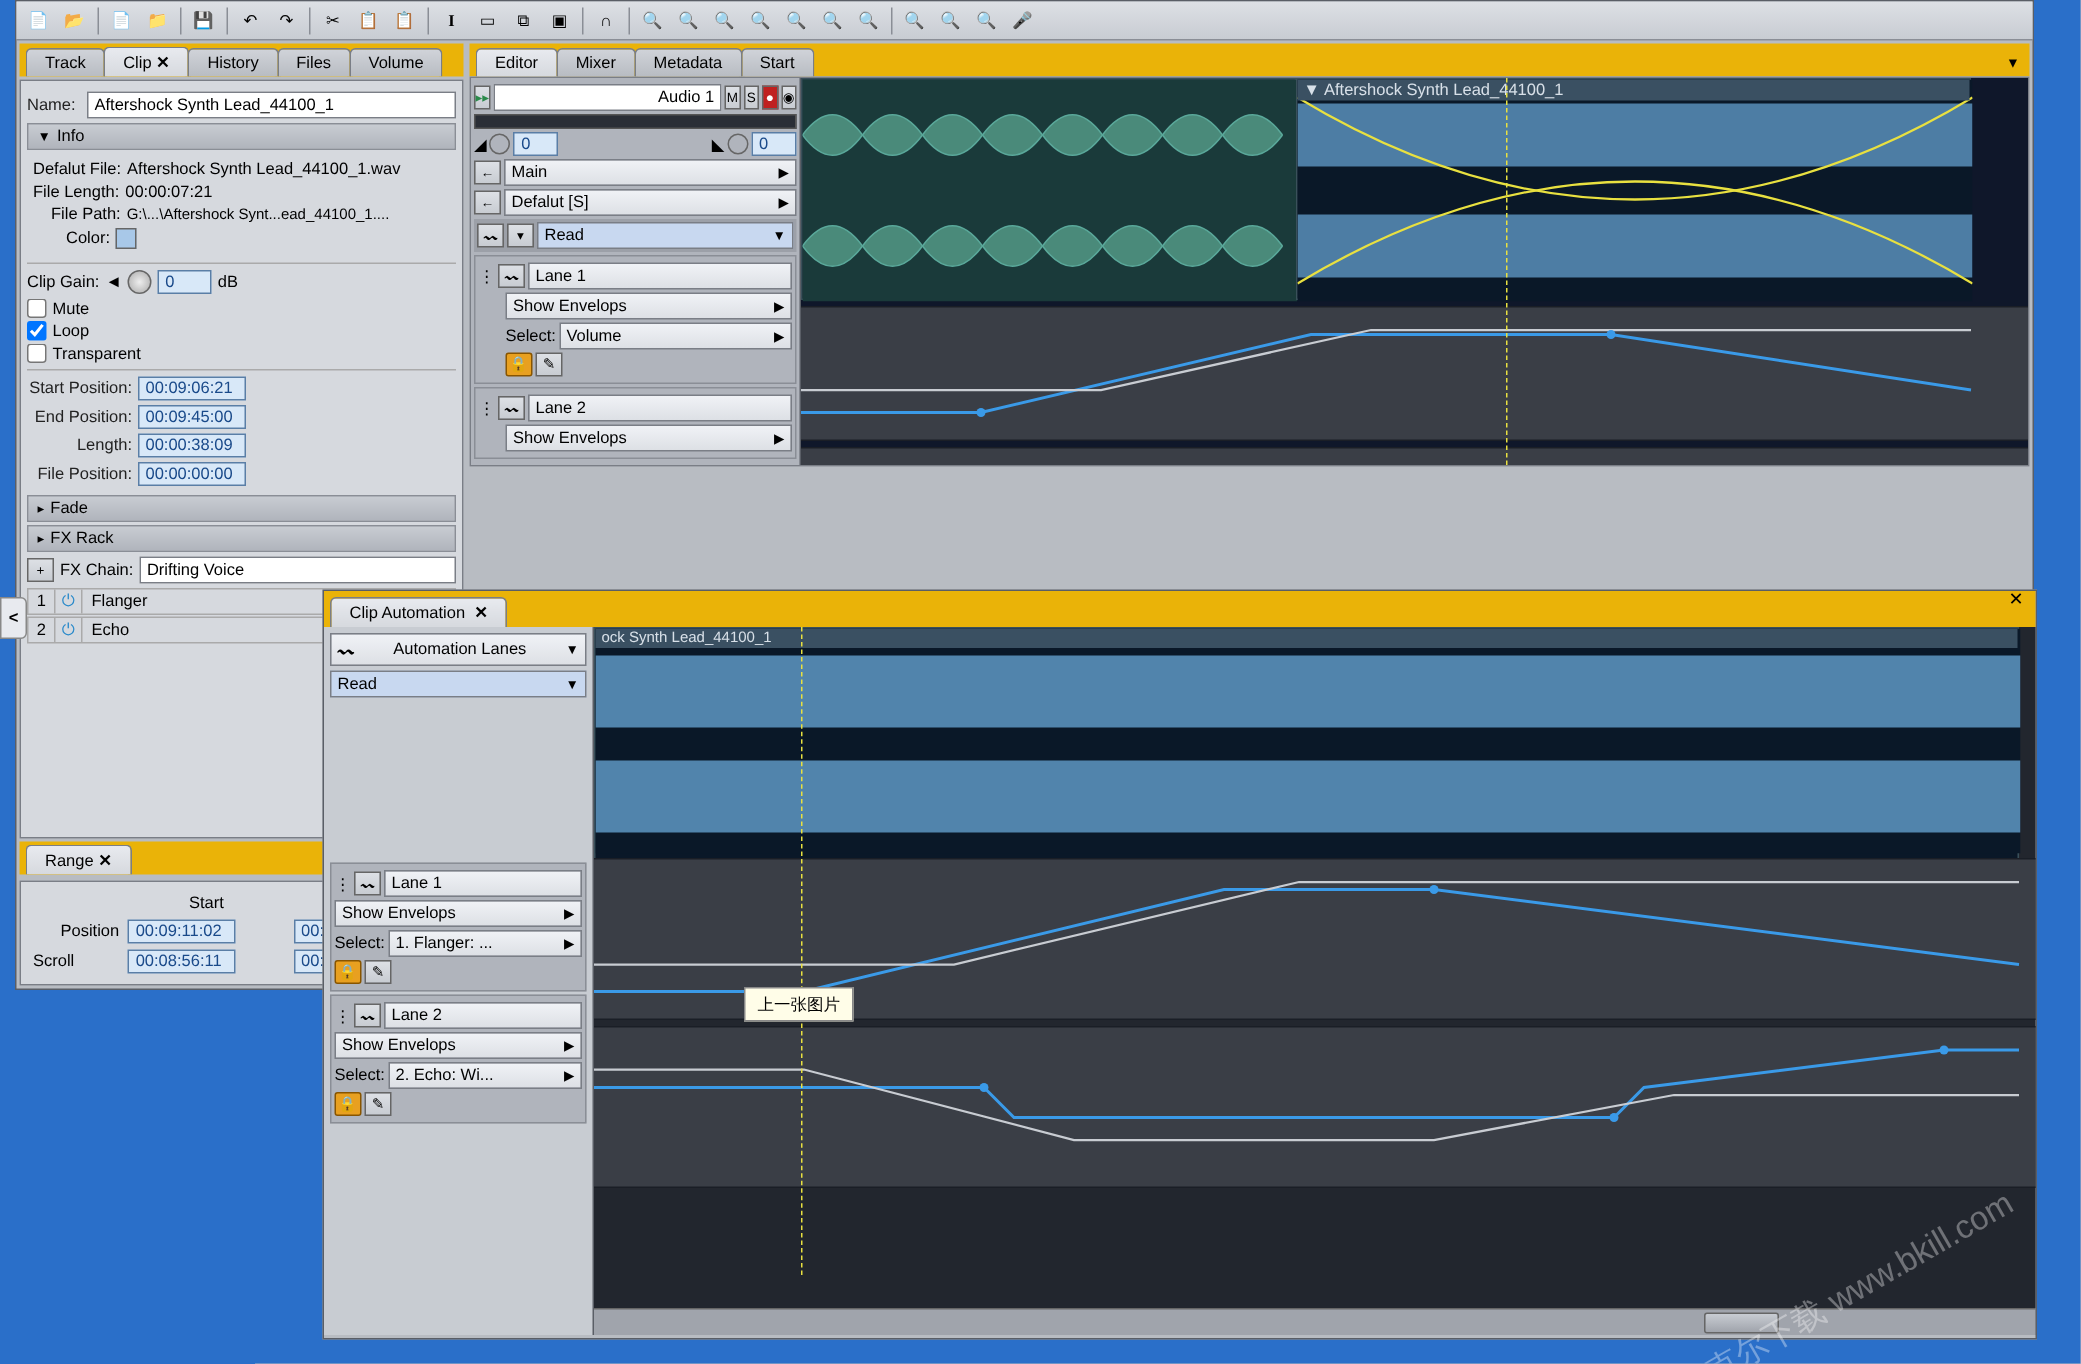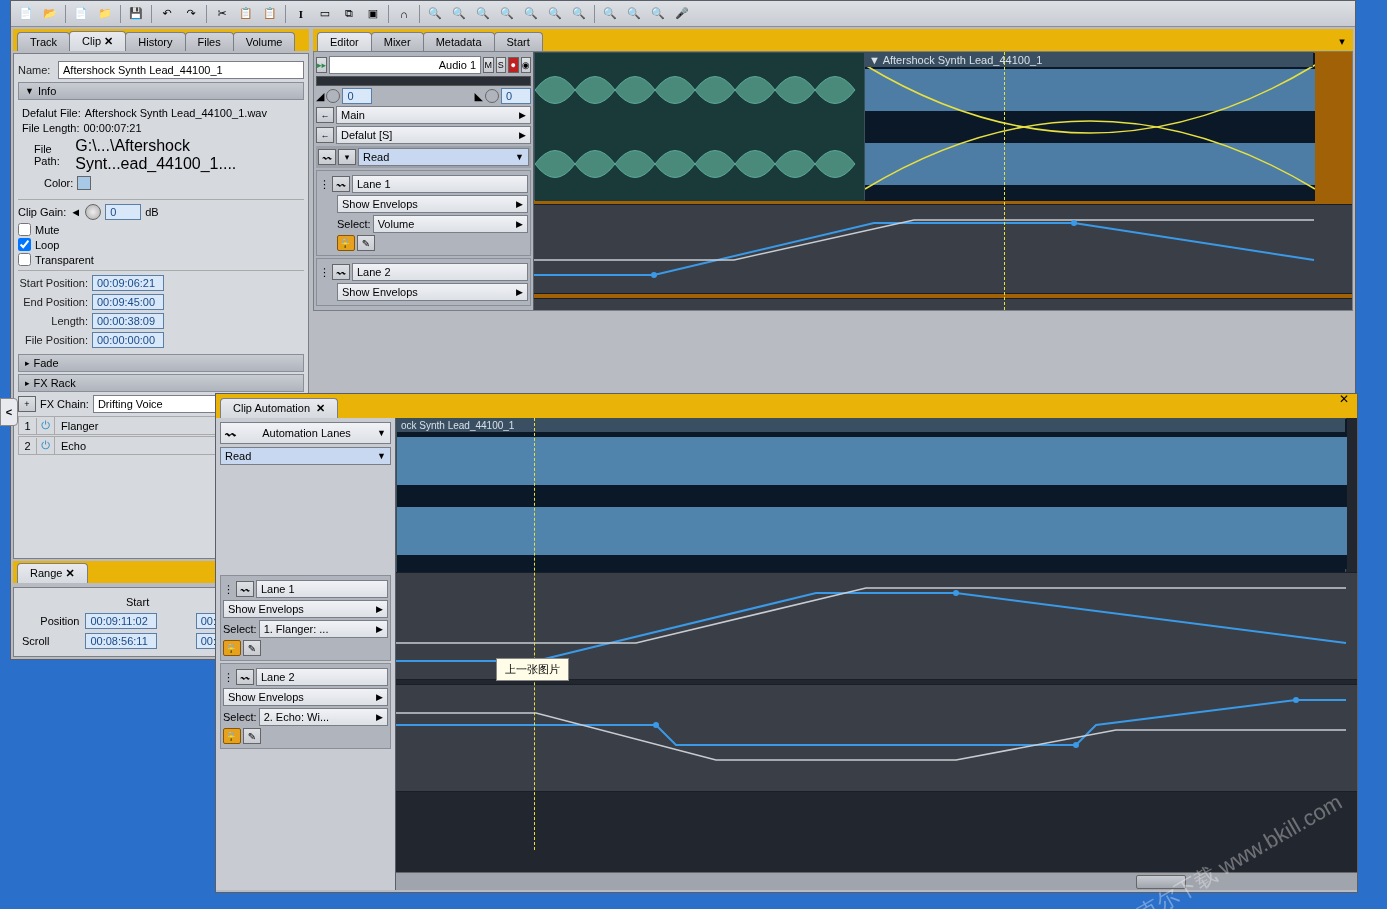--- a/index.html
+++ b/index.html
@@ -26,21 +26,21 @@
 .section-hdr .tri { font-size: 9px; }
 .checkbox { display: flex; align-items: center; gap: 4px; margin: 2px 0; }
 .checkbox input { width: 13px; height: 13px; }
 .color-sw { width: 14px; height: 14px; background: #a8c8e8; border: 1px solid #666; }
 .track-ctrl { width: 220px; background: #b0b4bc; border-right: 1px solid #5a5e66; padding: 2px; }
 .track-hdr-row { display: flex; gap: 2px; margin: 2px 0; align-items: center; }
 .small-btn { width: 18px; height: 16px; border: 1px solid #666; background: linear-gradient(#dde0e5,#c8ccd2); font-size: 9px; display: inline-flex; align-items: center; justify-content: center; cursor: pointer; }
 .dropdown { flex: 1; background: linear-gradient(#f0f2f6,#dde0e5); border: 1px solid #7a7e86; padding: 2px 4px; display: flex; justify-content: space-between; align-items: center; cursor: pointer; font-size: 11px; }
 .dropdown .arrow { font-size: 9px; }
 .lane-box { background: #b0b4bc; border: 1px solid #8a8e96; margin: 2px 0; padding: 2px; }
-.wave-area { flex: 1; background: #a16207; position: relative; overflow: hidden; }
+.wave-area { flex: 1; background: #0f172a; position: relative; overflow: hidden; }
 .wave-clip { position: absolute; background: #0a1820; border: 1px solid #3a505a; }
 .wave-clip.green { background: linear-gradient(#2a5a5a,#1a3a3a); }
 .wave-clip.blue { background: #0a1828; }
 .clip-title { background: #3a5062; color: #d8e0e8; font-size: 10px; padding: 1px 4px; position: absolute; top: 0; width: 100%; }
 svg.wave { display: block; }
 .envelope-lane { position: absolute; left: 0; right: 0; background: #3a3e46; border-top: 1px solid #1a1e26; border-bottom: 1px solid #1a1e26; }
 .automation-window { left: 215px; top: 393px; width: 1143px; height: 500px; }
 .auto-body { display: flex; height: calc(100% - 26px); }
 .auto-ctrl { width: 180px; background: #c8ccd2; border-right: 1px solid #5a5e66; padding: 4px; }
 .auto-wave { flex: 1; background: #22262e; position: relative; }
@@ -129,21 +129,21 @@
           <div class="field-row">
               <span style="font-size:11px">Defalut File:</span> 
               <span>Aftershock Synth Lead_44100_1.wav</span>
             </div>
           <div class="field-row">
               <span>File Length:</span> 
               <span>00:00:07:21</span>
             </div>
           <div class="field-row" style="padding-left:12px">
               <span>File Path:</span> 
-              <span style="font-size:16px">G:\...\Aftershock Synt...ead_44100_1....</span>
+              <span style="font-size:10px">G:\...\Aftershock Synt...ead_44100_1....</span>
             </div>
           <div class="field-row" style="padding-left:22px">
               <span>Color:</span> 
               <span class="color-sw"></span>
             </div>
         </div>
         <div style="border-top:1px solid #aaa;margin:4px 0"></div>
         <div class="field-row">
           <span>Clip Gain:</span>
           <span>◄</span>

